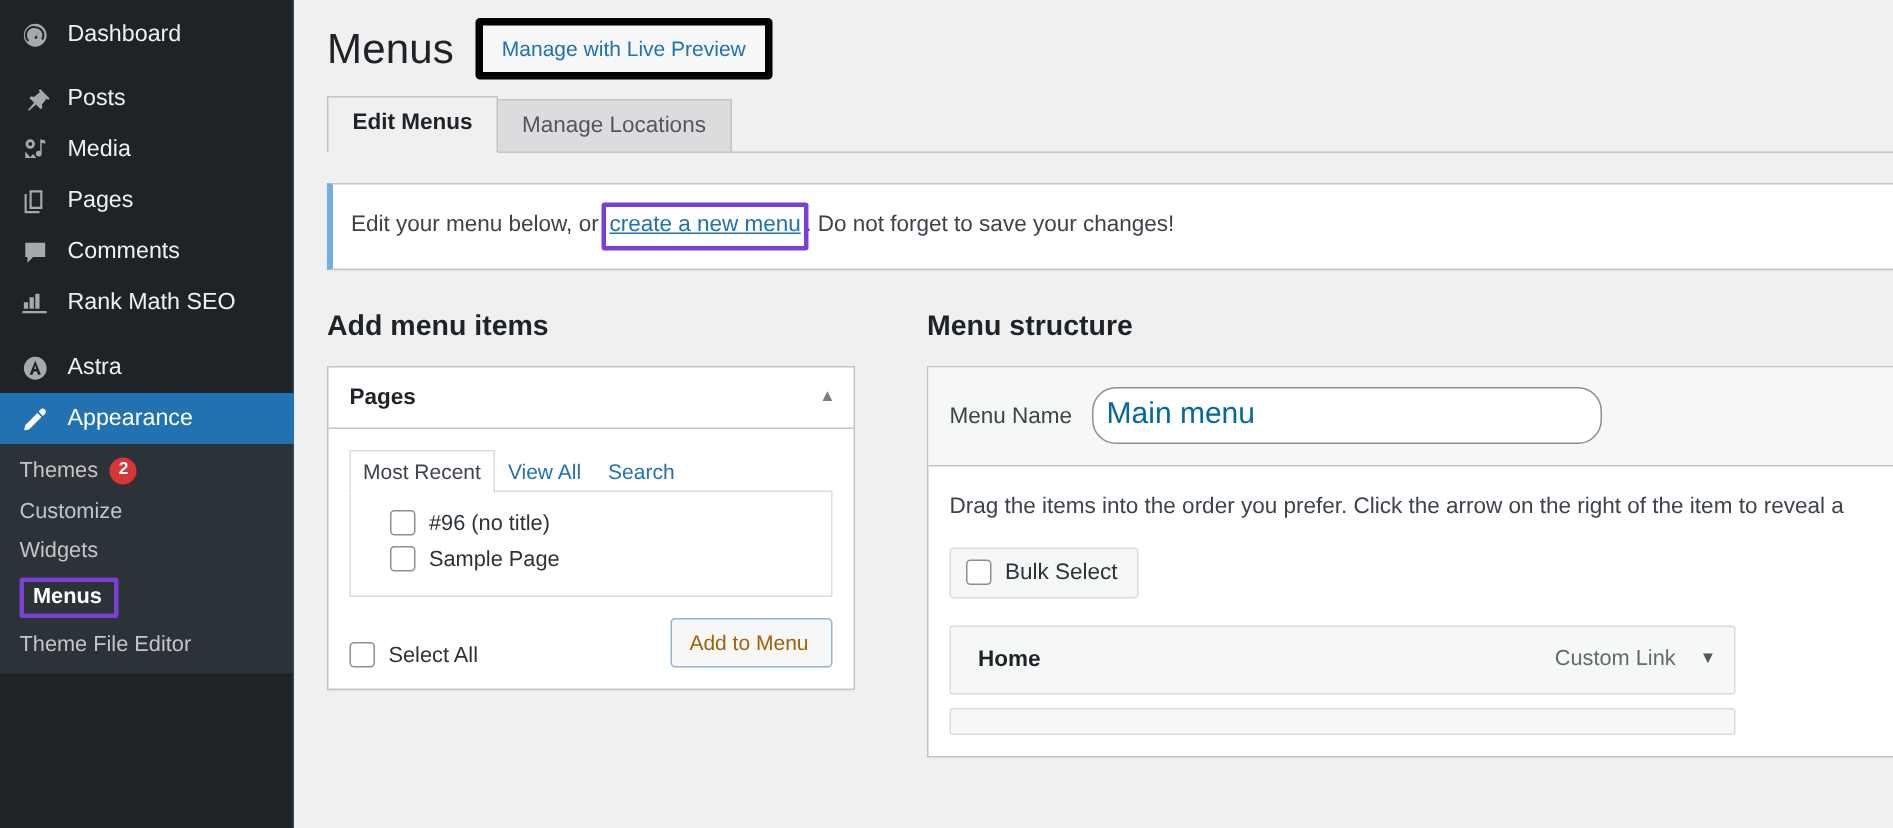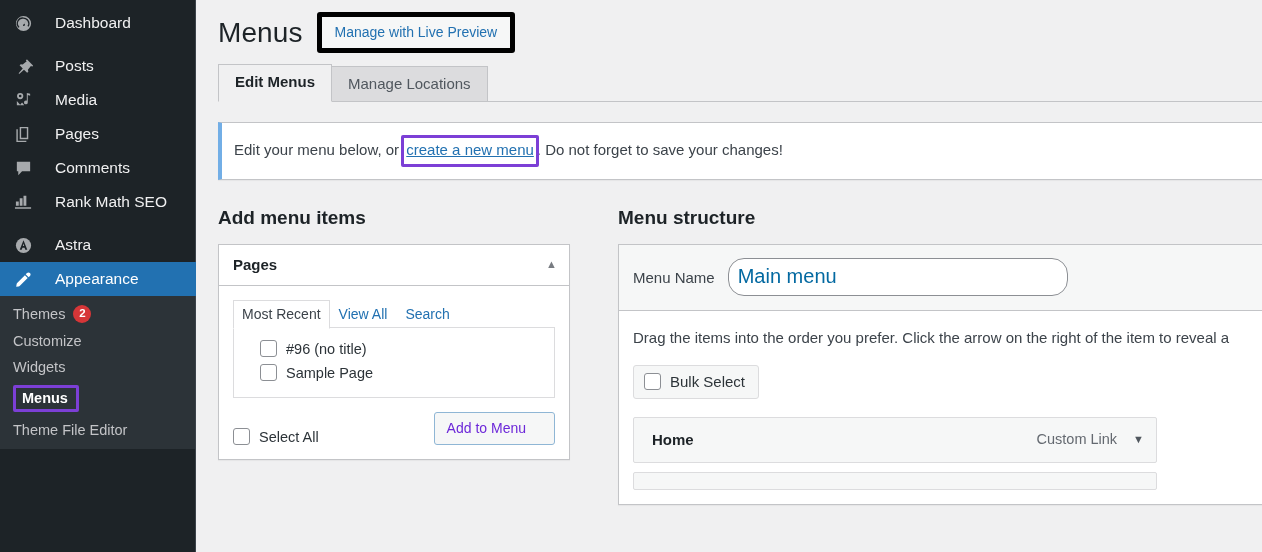--- a/index.html
+++ b/index.html
@@ -22,21 +22,20 @@
   }
   .menu-top { padding-top: 6px; }
   .nav-item {
     display: flex; align-items: center;
     height: 34px;
     padding-left: 10px;
     font-size: 15.5px;
     color: #f0f0f1;
     position: relative;
     cursor: pointer;
-    gap: 10px;
   }
   .nav-item .ic {
     width: 26px; min-width: 26px; height: 22px;
     display: flex; align-items: center; justify-content: center;
     margin-right: 9px;
     color: #a7aaad;
   }
   .nav-item .lbl { line-height: 1; }
   .nav-sep { height: 9px; }
   .nav-item.current {
@@ -243,23 +242,23 @@
     display: flex; align-items: flex-end; justify-content: space-between;
     margin-top: 14px;
     padding-bottom: 4px;
     gap: 35px;
   }
   .select-all { display: flex; align-items: center; font-size: 14.5px; color: #2c3338; cursor: pointer; }
   .btn-secondary {
     background: #f6f7f7;
     border: 1px solid #8fb6d5;
     border-radius: 3px;
-    color: #6d28d9;
+    color: #a16207;
     font-size: 14px;
-    padding: 7px 28px 8px 12px;
+    padding: 7px 15px 8px 12px;
     cursor: pointer;
     white-space: nowrap;
   }
 
   .menu-structure-box {
     background: #fff;
     border: 1px solid #c3c4c7;
     box-shadow: 0 1px 1px rgba(0,0,0,.04);
     width: 668px;
   }

